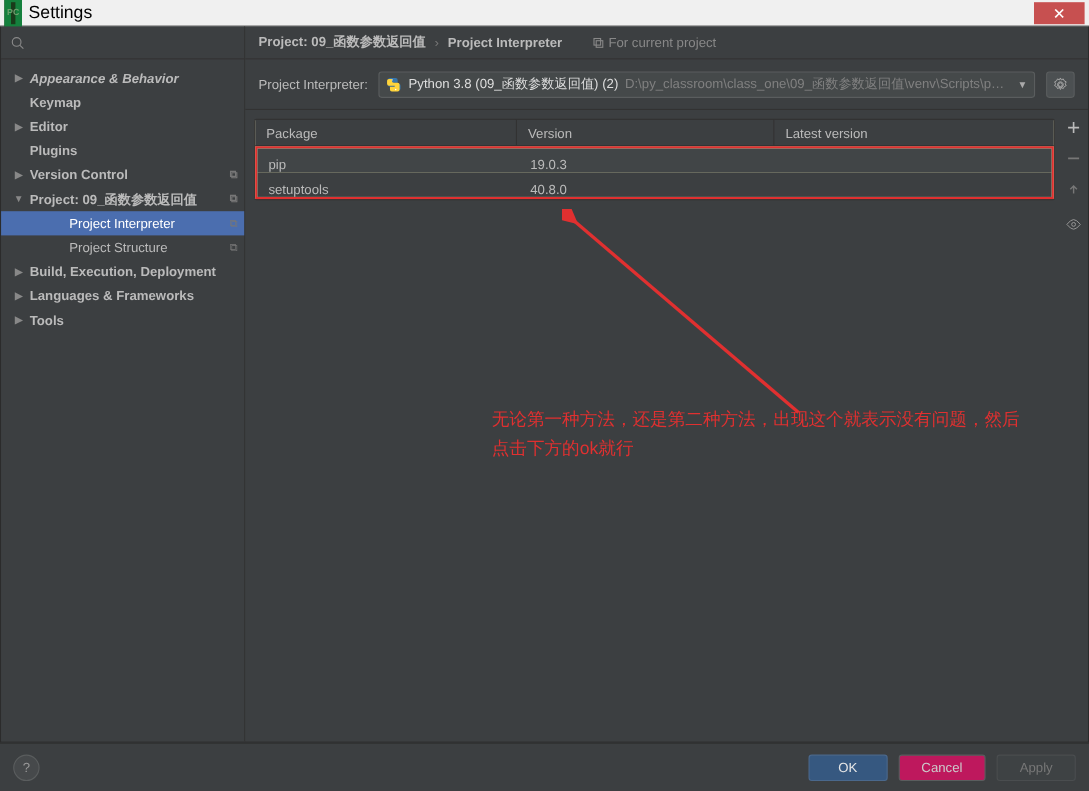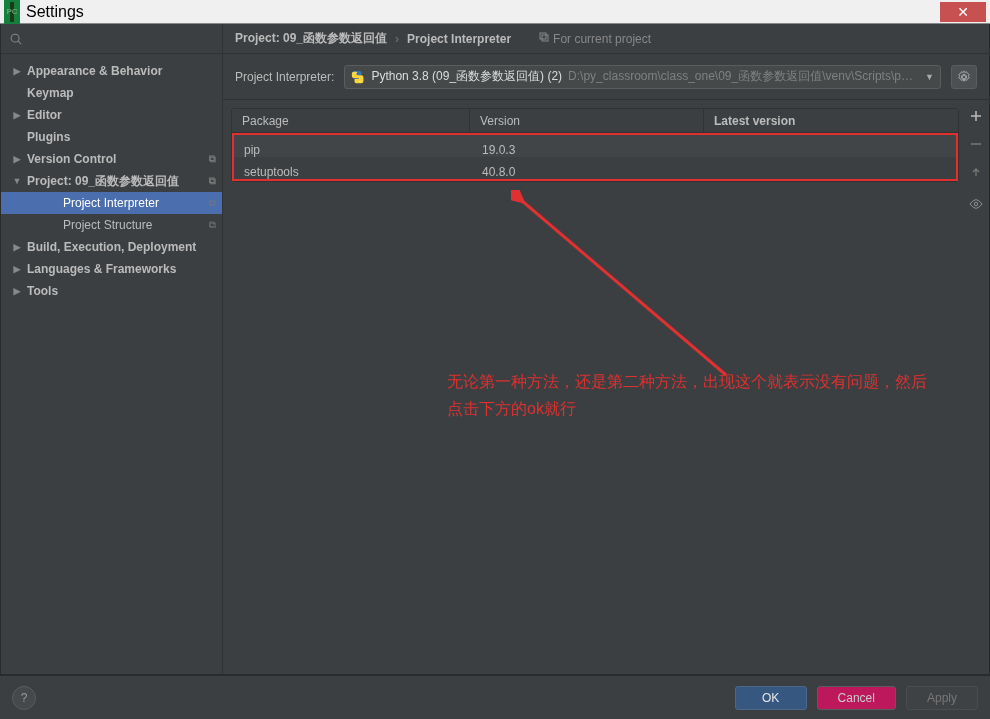--- a/index.html
+++ b/index.html
@@ -23,37 +23,37 @@
 .tree-item.level-1 { padding-left: 10px; }
 .tree-item.level-2-sub { padding-left: 46px; }
 .tree-item.selected { background: #4b6eaf; color: #fff; }
 .tree-item .trail-icon { position: absolute; right: 6px; color: #777; font-size: 10px; }
 
 .content { flex: 1; display: flex; flex-direction: column; background: #3c3f41; }
 
 .breadcrumb { height: 30px; border-bottom: 1px solid #323232; display: flex; align-items: center; padding: 0 12px; gap: 8px; color: #bbbbbb; }
 .breadcrumb .crumb { font-weight: bold; }
 .breadcrumb .sep { color: #777; }
-.breadcrumb .hint { color: #888; margin-left: 20px; font-weight: normal; font-size: 11px; display: flex; align-items: flex-start; gap: 4px; }
+.breadcrumb .hint { color: #888; margin-left: 20px; font-weight: normal; font-size: 11px; display: flex; align-items: center; gap: 4px; }
 
 .interpreter-row { height: 46px; display: flex; align-items: center; padding: 0 12px; gap: 10px; border-bottom: 1px solid #323232; }
 .interpreter-row .label { color: #bbb; }
 .interpreter-dropdown { flex: 1; height: 24px; background: #45494a; border: 1px solid #5a5d5e; border-radius: 3px; display: flex; align-items: center; padding: 0 6px; gap: 6px; overflow: hidden; }
 .interpreter-dropdown .py-icon { width: 14px; height: 14px; }
 .interpreter-dropdown .main-text { color: #ddd; white-space: nowrap; }
 .interpreter-dropdown .path-text { color: #808080; white-space: nowrap; overflow: hidden; text-overflow: ellipsis; flex: 1; }
 .interpreter-dropdown .dd-arrow { color: #aaa; font-size: 9px; margin-left: 4px; }
 .gear-btn { width: 26px; height: 24px; background: #4c5052; border: 1px solid #5a5d5e; border-radius: 3px; display: flex; align-items: center; justify-content: center; }
 
 .table-area { flex: 1; display: flex; position: relative; }
 .table-main { flex: 1; display: flex; flex-direction: column; padding: 8px 4px 8px 8px; }
 .table-wrapper { border: 1px solid #323232; background: #fef9c3; border-radius: 2px; flex: 0 0 auto; }
 .table-header { display: flex; height: 24px; background: #3c3f41; border-bottom: 1px solid #323232; }
 .table-header .th { display: flex; align-items: center; padding: 0 10px; color: #bbbbbb; border-right: 1px solid #323232; }
-.table-header .th:last-child { border-right: none; font-weight: bold; }
+.table-header .th:last-child { border-right: none; }
 .th-package { width: 238px; }
 .th-version { width: 234px; }
 .th-latest { flex: 1; }
 .table-body { position: relative; }
 .table-body-highlight { border: 2px solid #e03030; position: relative; }
 .table-row { display: flex; height: 22px; align-items: flex-end; }
 .table-row .td { padding: 0 10px; color: #bbbbbb; }
 .td-package { width: 238px; }
 .td-version { width: 234px; }
 .td-latest { flex: 1; }
@@ -90,21 +90,21 @@
     <div class="sidebar-search">
       <svg viewBox="0 0 16 16">
           <circle cx="7" cy="7" r="4.5" fill="none" stroke="#888" stroke-width="1.2"></circle>
           <line x1="10.5" y1="10.5" x2="14" y2="14" stroke="#888" stroke-width="1.2"></line>
         </svg>
       <input type="text" style="">
     </div>
     <div class="tree" id="tree">
         <div class="tree-item bold level-1">
           <span class="arrow">▶</span>
-          <span style="margin-left: 4px;">Appearance &amp; Behavior</span>
+          <span style="margin-left: 4px; font-style: italic;">Appearance &amp; Behavior</span>
         </div>
         <div class="tree-item bold level-1">
           <span class="arrow"></span>
           <span style="margin-left: 4px;">Keymap</span>
         </div>
         <div class="tree-item bold level-1">
           <span class="arrow">▶</span>
           <span style="margin-left: 4px;">Editor</span>
         </div>
         <div class="tree-item bold level-1">

